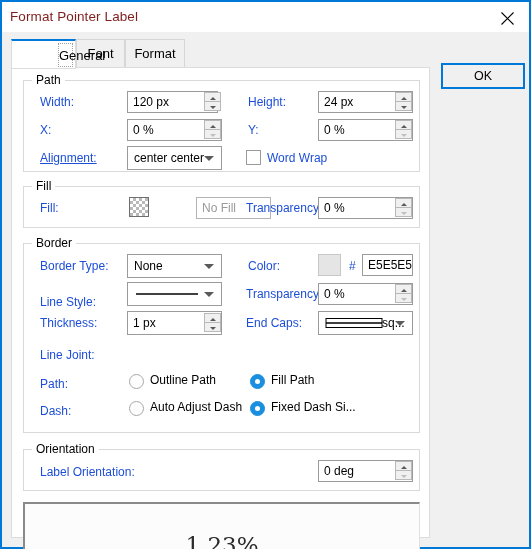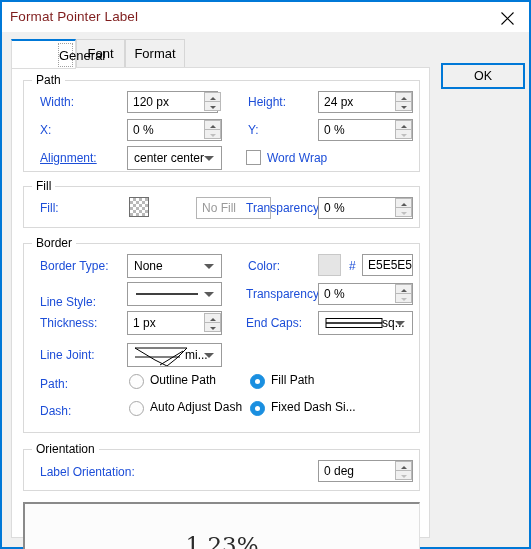--- a/index.html
+++ b/index.html
@@ -445,29 +445,20 @@
         <div class="combo" style="left:294px; top:67px; width:95px;">
           <svg class="gfx" width="60" height="18" viewBox="0 0 60 18">
             <rect x="2" y="4.5" width="56" height="9" fill="none" stroke="#000" stroke-width="1"></rect>
             <line x1="2" y1="9" x2="58" y2="9" stroke="#000" stroke-width="1.5"></line>
           </svg>
           <div class="ctext" style="left:63px;">sq...</div>
           <div class="carrow"></div>
         </div>
 
         <div class="lbl" style="left:16px; top:104px;">Line Joint:</div>
-        <div class="combo" style="left:103px; top:99px; width:95px;">
-          <svg class="gfx" width="62" height="22" viewBox="0 0 62 22">
-            <path d="M2 2 H54 L44 12 L34 20 L22 14 Z" fill="none" stroke="#000" stroke-width="1"></path>
-            <path d="M2 11 H47" stroke="#000" stroke-width="1" fill="none"></path>
-            <path d="M27 19 L50 5" stroke="#000" stroke-width="1" fill="none"></path>
-          </svg>
-          <div class="ctext" style="left:57px;">mi...</div>
-          <div class="carrow"></div>
-        </div>
 
         <div class="lbl" style="left:16px; top:133px;">Path:</div>
         <div class="radio-row" style="left:105px; top:130px;">
           <div class="radio"></div>
           <div class="radio-lbl">Outline Path</div>
         </div>
         <div class="radio-row" style="left:226px; top:130px;">
           <div class="radio sel"></div>
           <div class="radio-lbl">Fill Path</div>
         </div>

